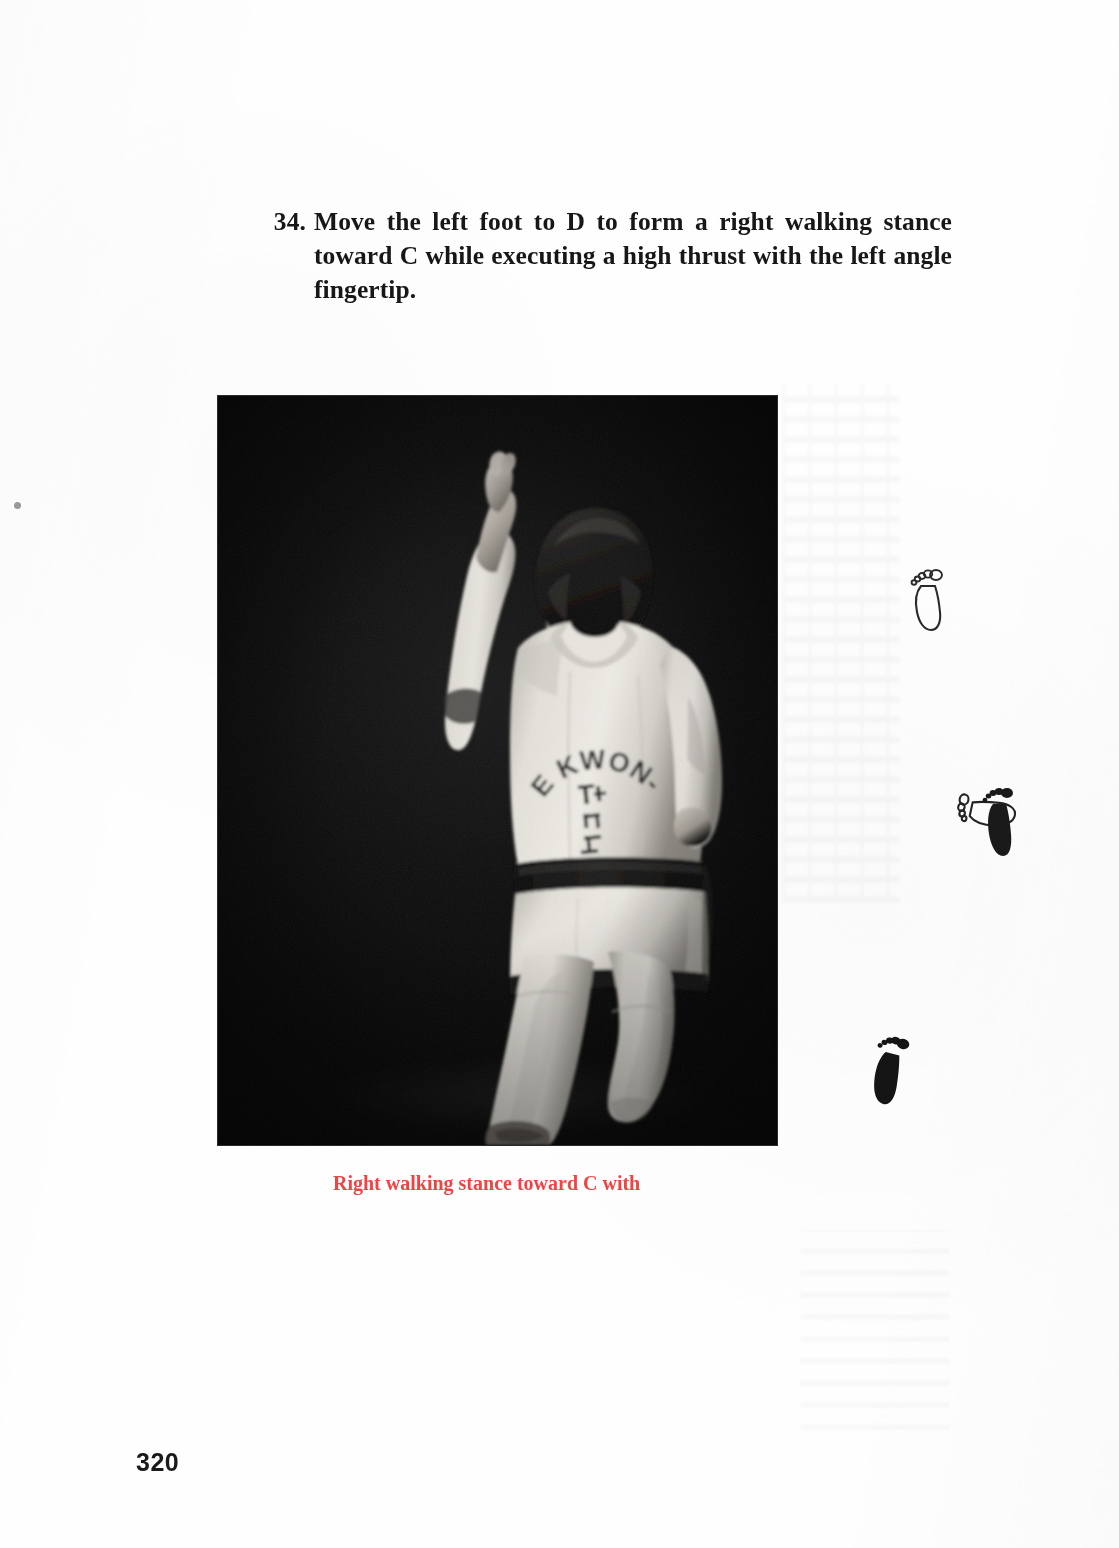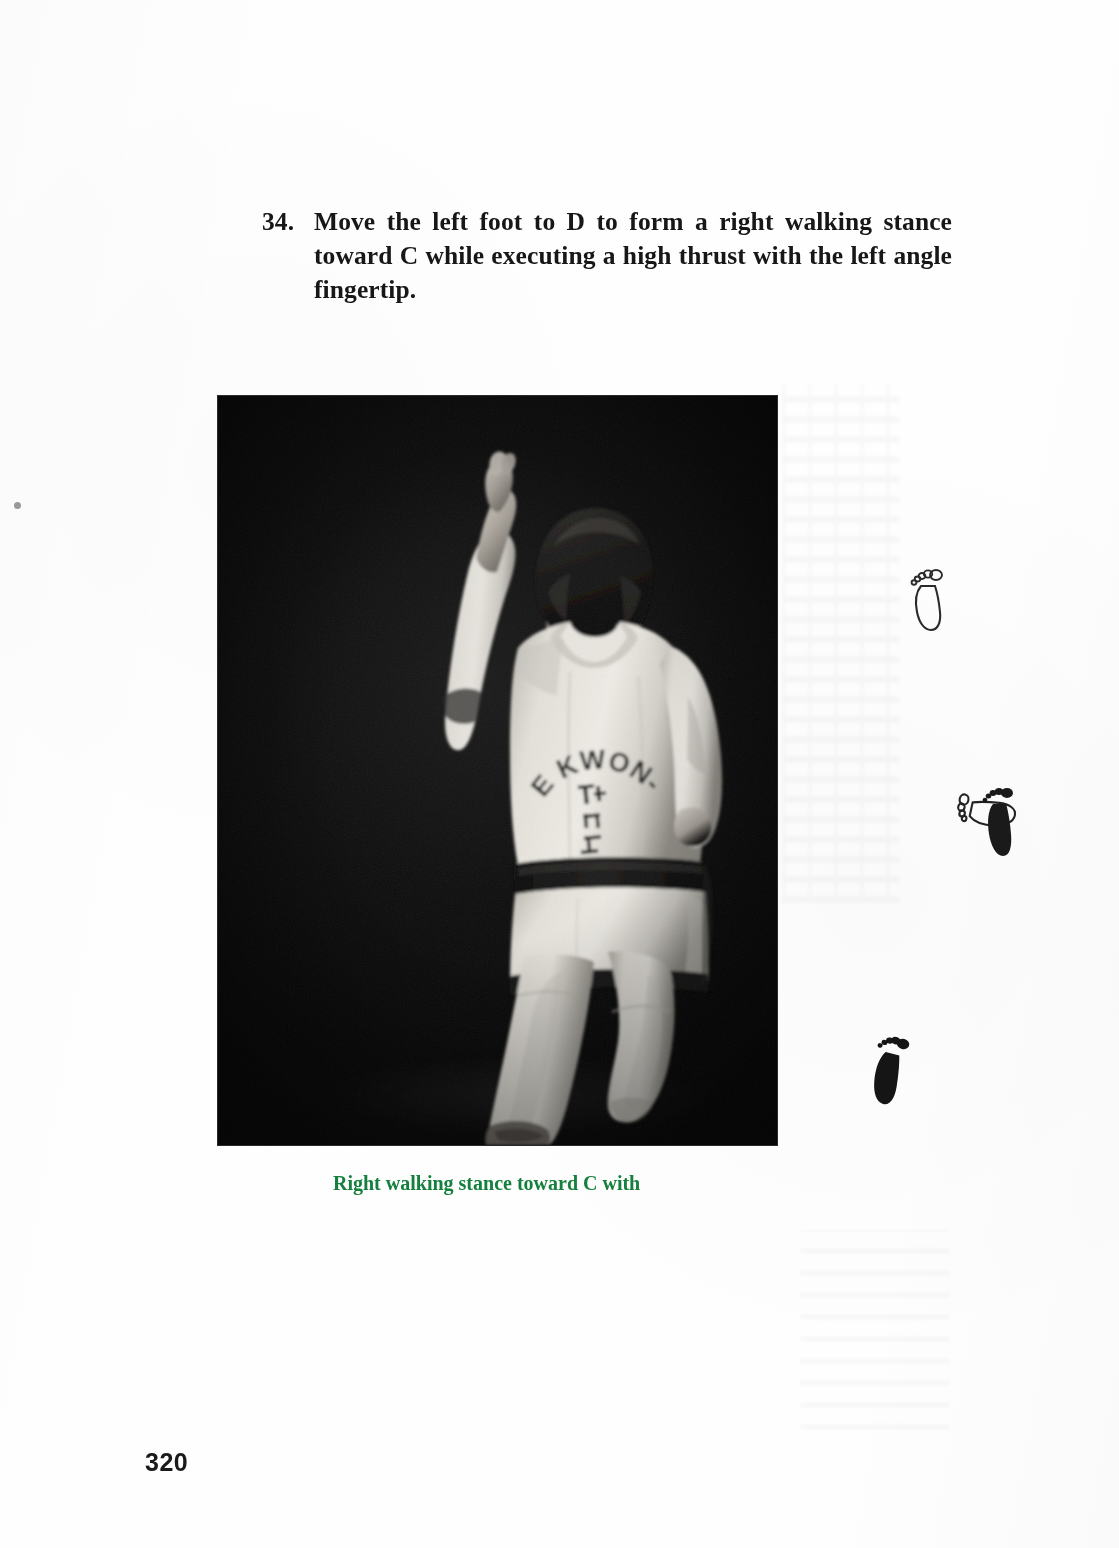--- a/index.html
+++ b/index.html
@@ -77,20 +77,21 @@
     font-size: 25.5px;
     line-height: 34px;
     color: #171717;
     letter-spacing: 0.1px;
   }
   .instruction .inum {
     position: absolute;
     left: 0;
     top: 0;
     width: 44px;
+    text-align: right;
   }
   .instruction .itext {
     display: block;
     margin-left: 52px;
     text-align: justify;
     text-justify: inter-word;
   }
 
   
   .photo {
@@ -129,38 +130,38 @@
   
   .caption {
     position: absolute;
     left: 333px;
     top: 1170px;
     width: 420px;
     font-family: "Liberation Serif", serif;
     font-weight: bold;
     font-size: 20px;
     line-height: 27px;
-    color: #15803d;
+    color: #ef4444;
   }
 
   
   .footmark {
     position: absolute;
     z-index: 5;
   }
   .footmark svg { display: block; }
 
   .fm-top    { left: 908px; top: 562px;  width: 44px;  height: 74px; }
   .fm-mid    { left: 955px; top: 782px;  width: 68px;  height: 78px; }
   .fm-bottom { left: 868px; top: 1028px; width: 48px;  height: 80px; }
 
   
   .page-number {
     position: absolute;
-    left: 145px;
+    left: 136px;
     top: 1448px;
     font-family: "Liberation Sans", sans-serif;
     font-weight: bold;
     font-size: 25px;
     color: #1a1a1a;
     letter-spacing: 0.5px;
   }
 </style>
 </head>
 <body>

